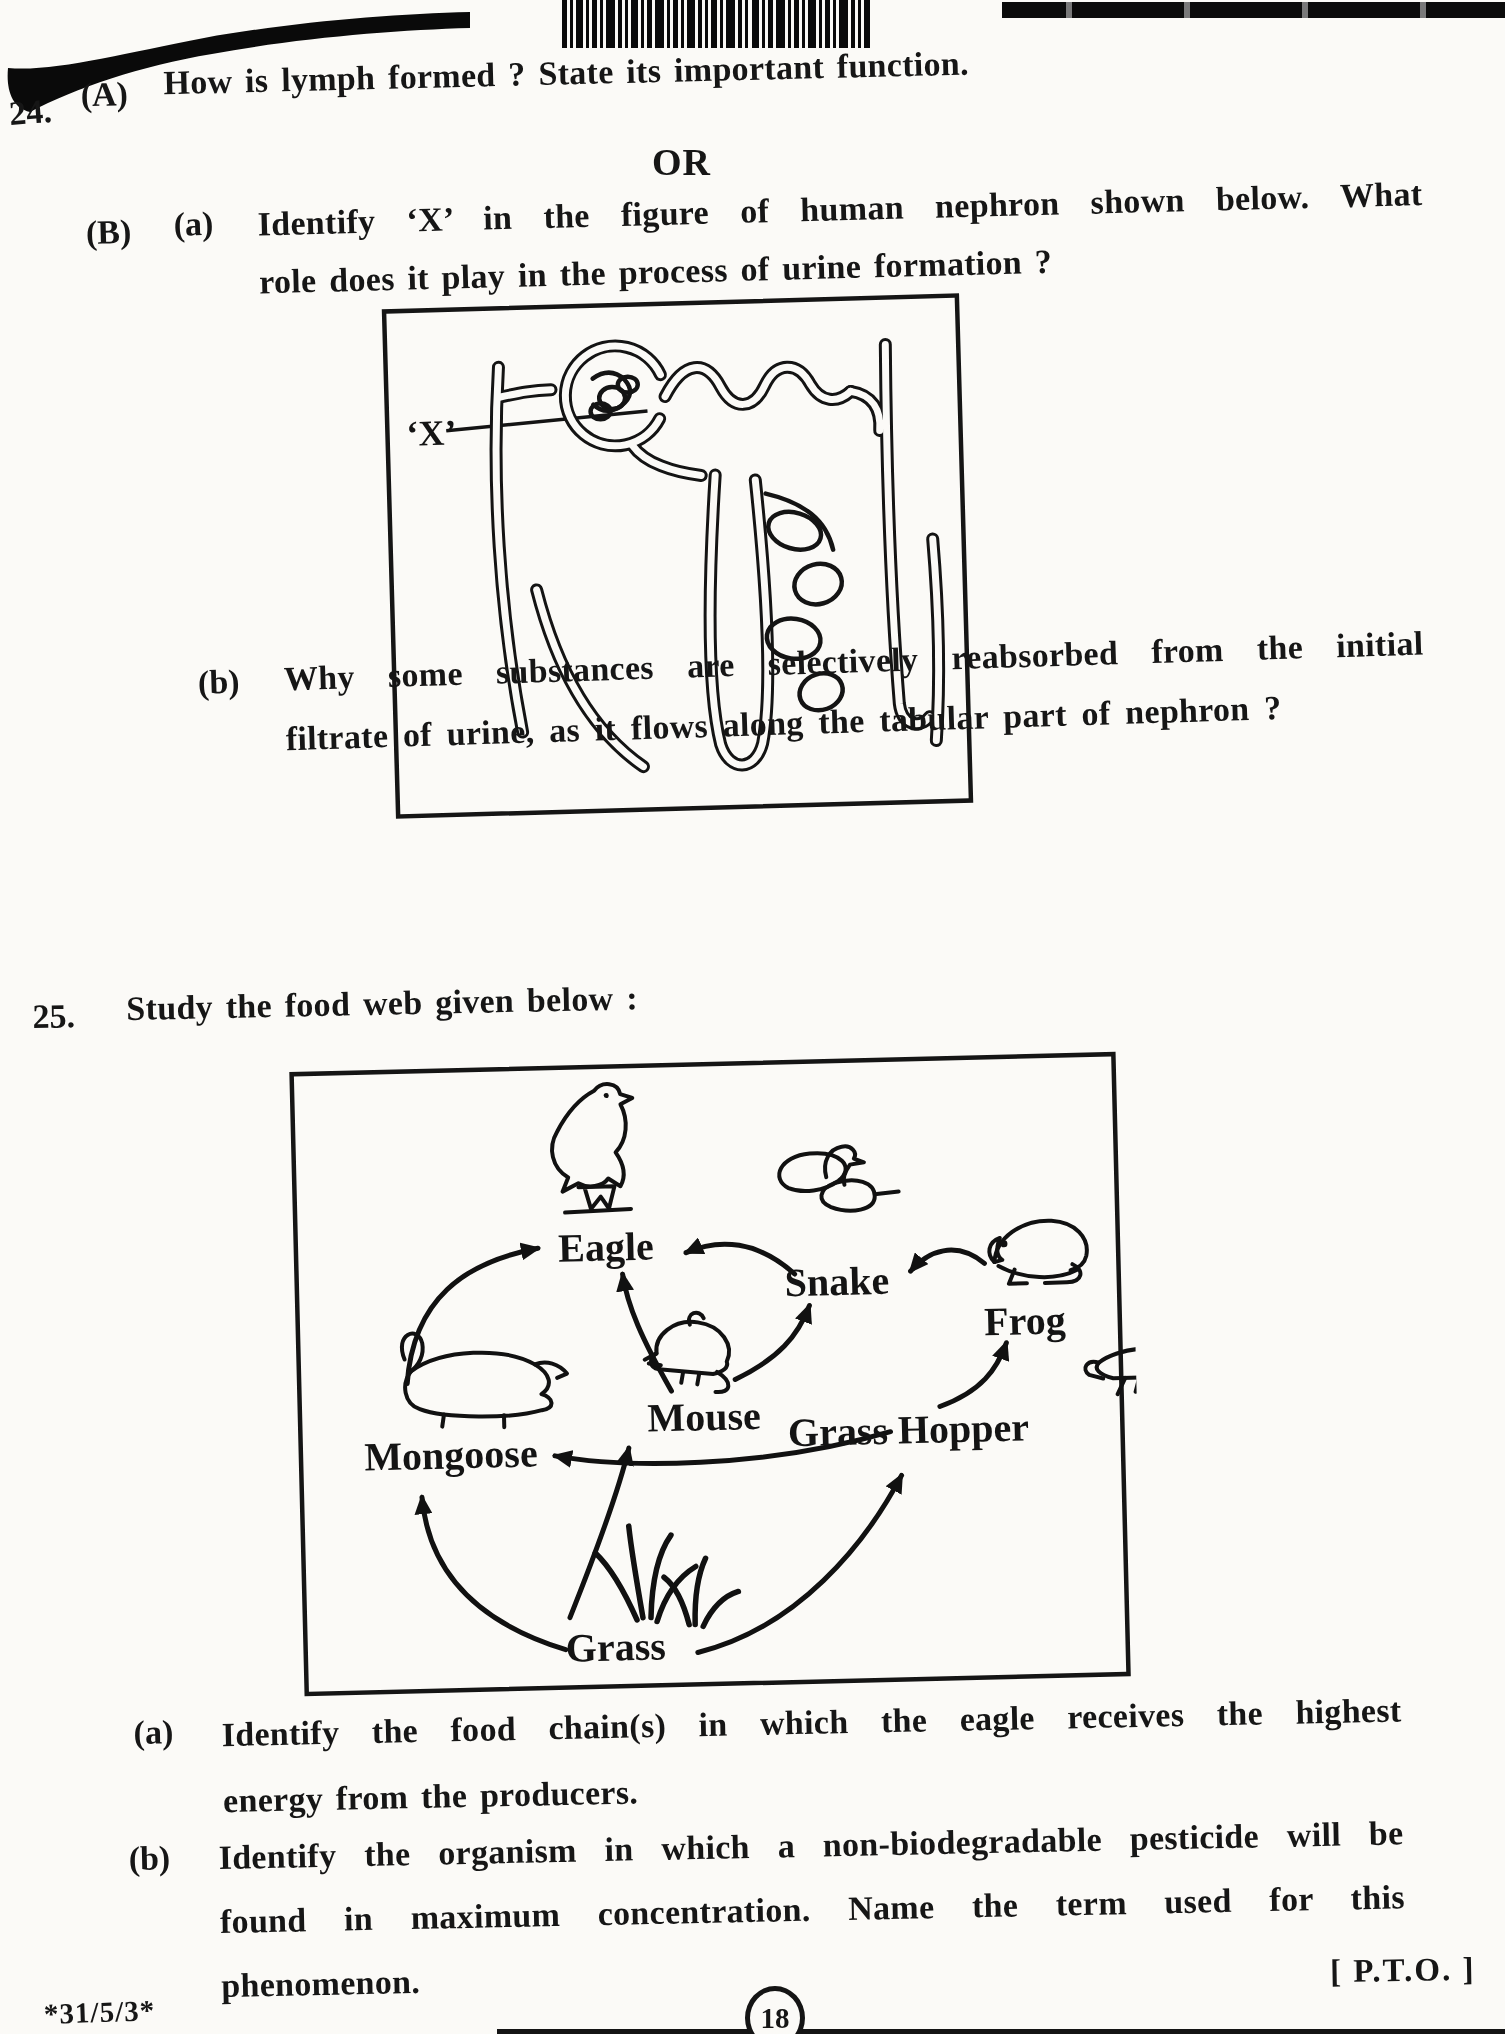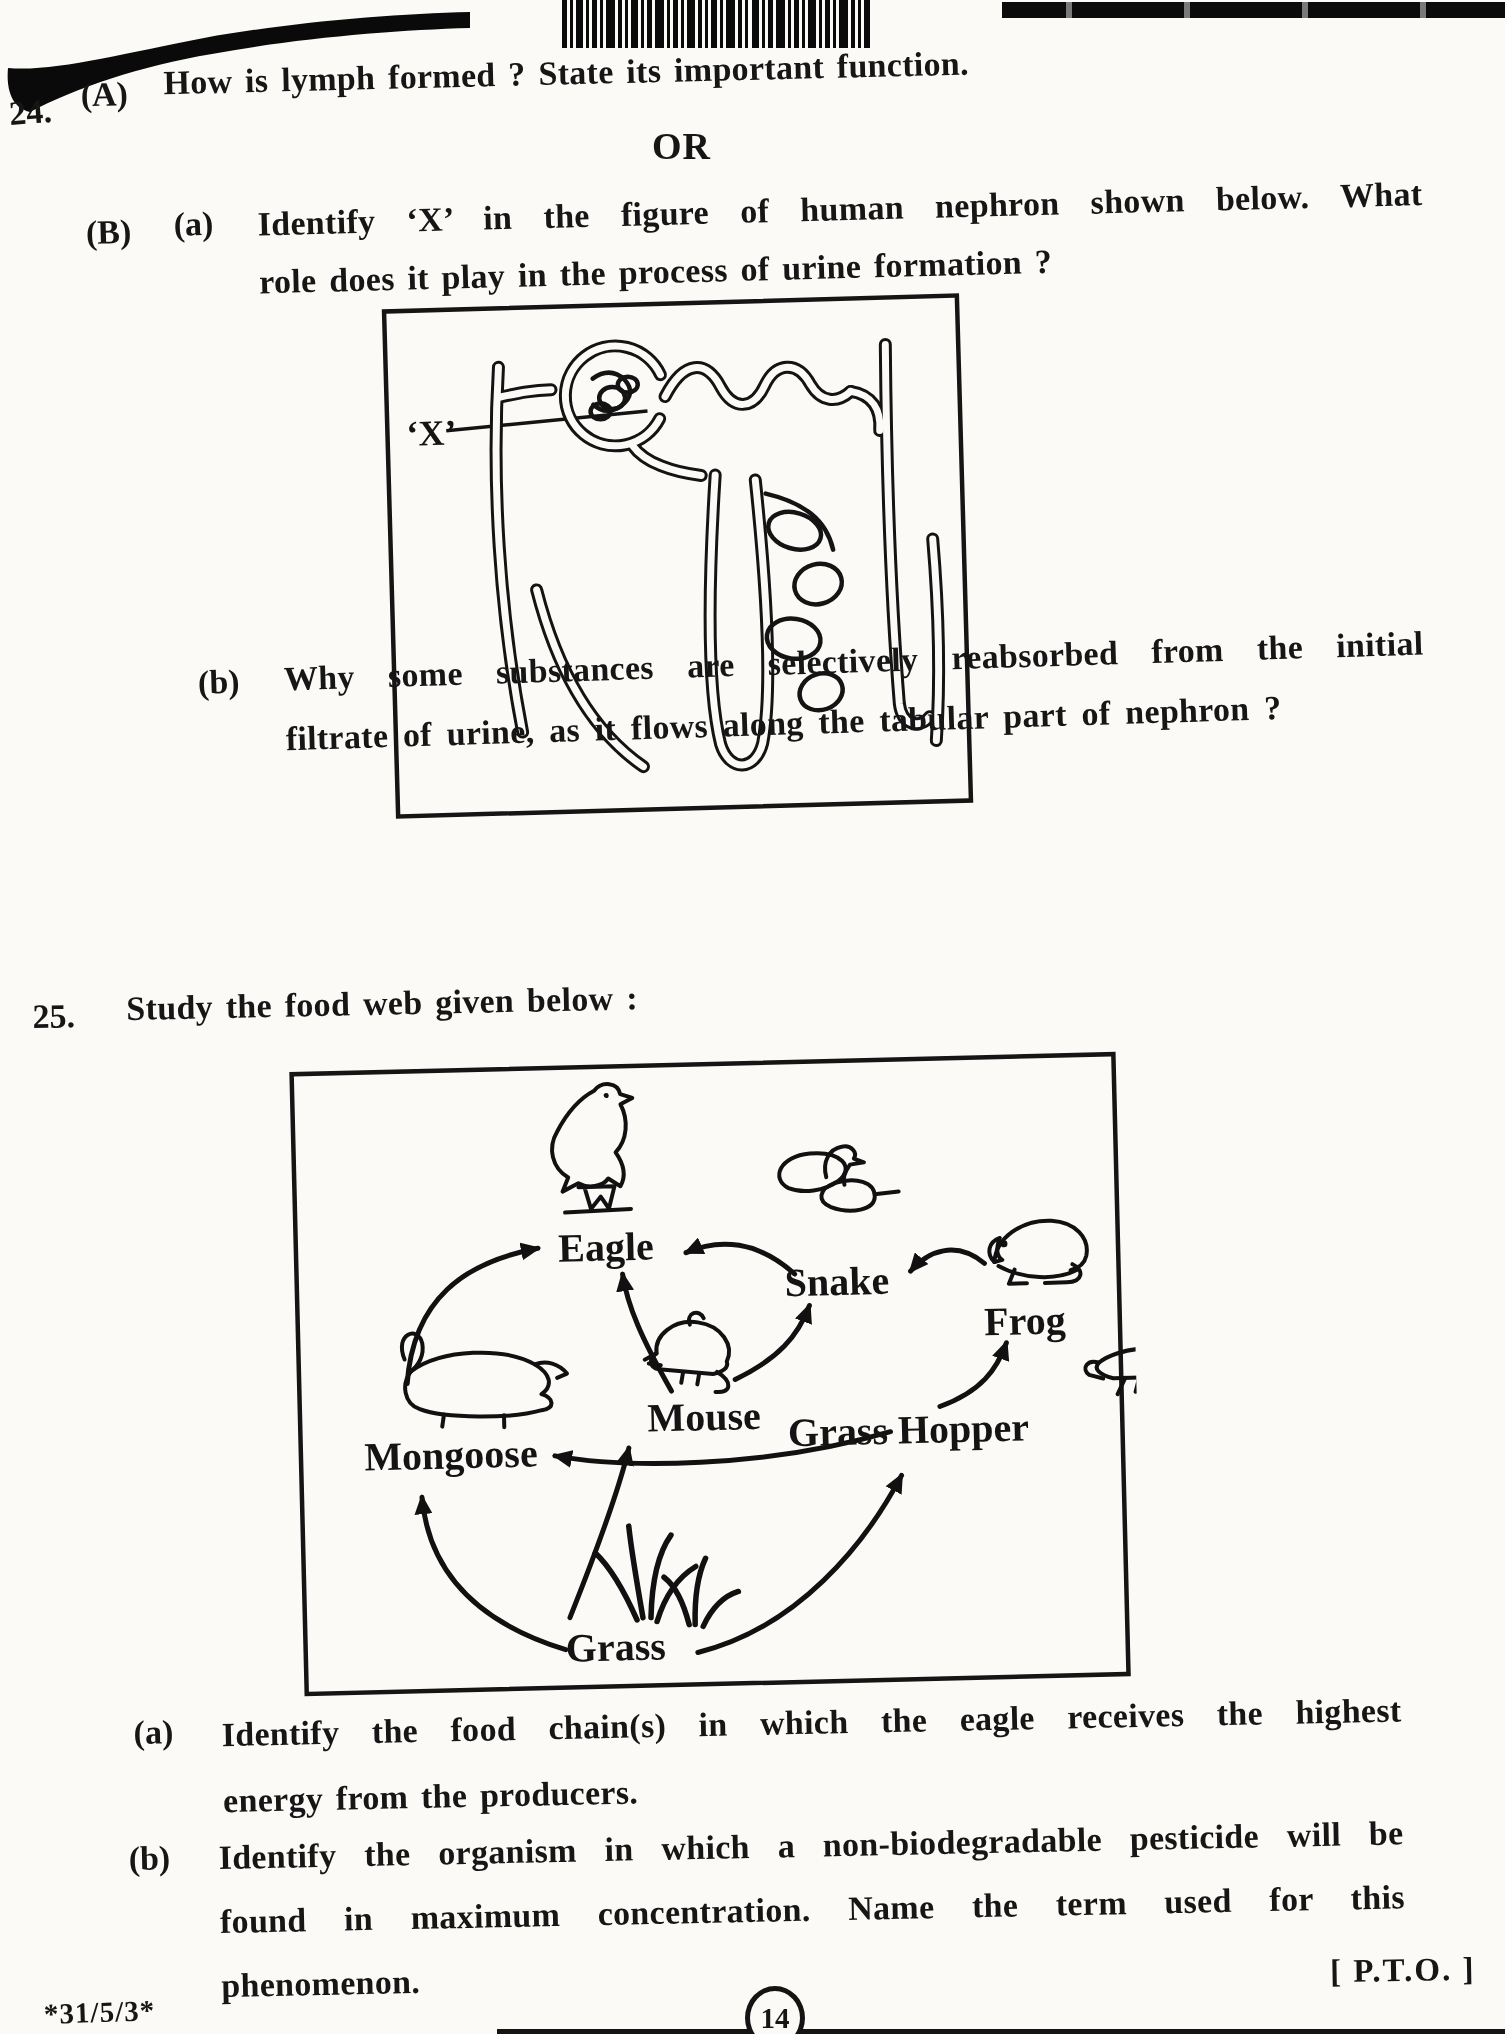--- a/index.html
+++ b/index.html
@@ -100,21 +100,21 @@
 
   <div class="topbar"></div>
   <div class="botbar"></div>
 
   <div class="abs" style="left:8px;top:68px;width:1120px;transform:rotate(-1.4deg);transform-origin:0 50%;">
     <span class="abs qnum" style="left:0;top:26px;transform:rotate(-3deg);">24.</span>
     <span class="abs plabel" style="left:72px;top:10px;">(A)</span>
     <span class="abs qtext nowrap" style="left:155px;top:0;">How is lymph formed ? State its important function.</span>
   </div>
 
-  <div class="abs or" style="left:652px;top:124px;">OR</div>
+  <div class="abs or" style="left:652px;top:140px;">OR</div>
 
   <div class="abs para" style="left:85px;top:200px;width:1340px;transform:rotate(-1.5deg);transform-origin:0 0;">
     <span class="abs plabel" style="left:0;top:14px;">(B)</span>
     <span class="abs plabel" style="left:88px;top:8px;">(a)</span>
     <div class="abs" style="left:172px;top:0;width:1165px;">
       <span class="ln just" style="line-height:58px;">Identify ‘X’ in the figure of human nephron shown below. What</span>
       <span class="ln" style="line-height:58px;">role does it play in the process of urine formation ?</span>
     </div>
   </div>
 
@@ -270,18 +270,18 @@
     <div class="abs" style="left:90px;top:0;width:1185px;">
       <span class="ln just" style="line-height:64px;">Identify the organism in which a non-biodegradable pesticide will be</span>
       <span class="ln just" style="line-height:64px;">found in maximum concentration. Name the term used for this</span>
       <span class="ln" style="line-height:64px;">phenomenon.</span>
     </div>
   </div>
 
   <div class="abs code" style="left:44px;top:1996px;transform:rotate(-2deg);">*31/5/3*</div>
 
   <div class="abs pgcircle" style="left:745px;top:1986px;">
-    <span>14</span>
+    <span>18</span>
   </div>
 
   <div class="abs pto" style="left:1330px;top:1952px;transform:rotate(-1deg);">[ P.T.O. ]</div>
 
 </div>
 
 </body></html>

